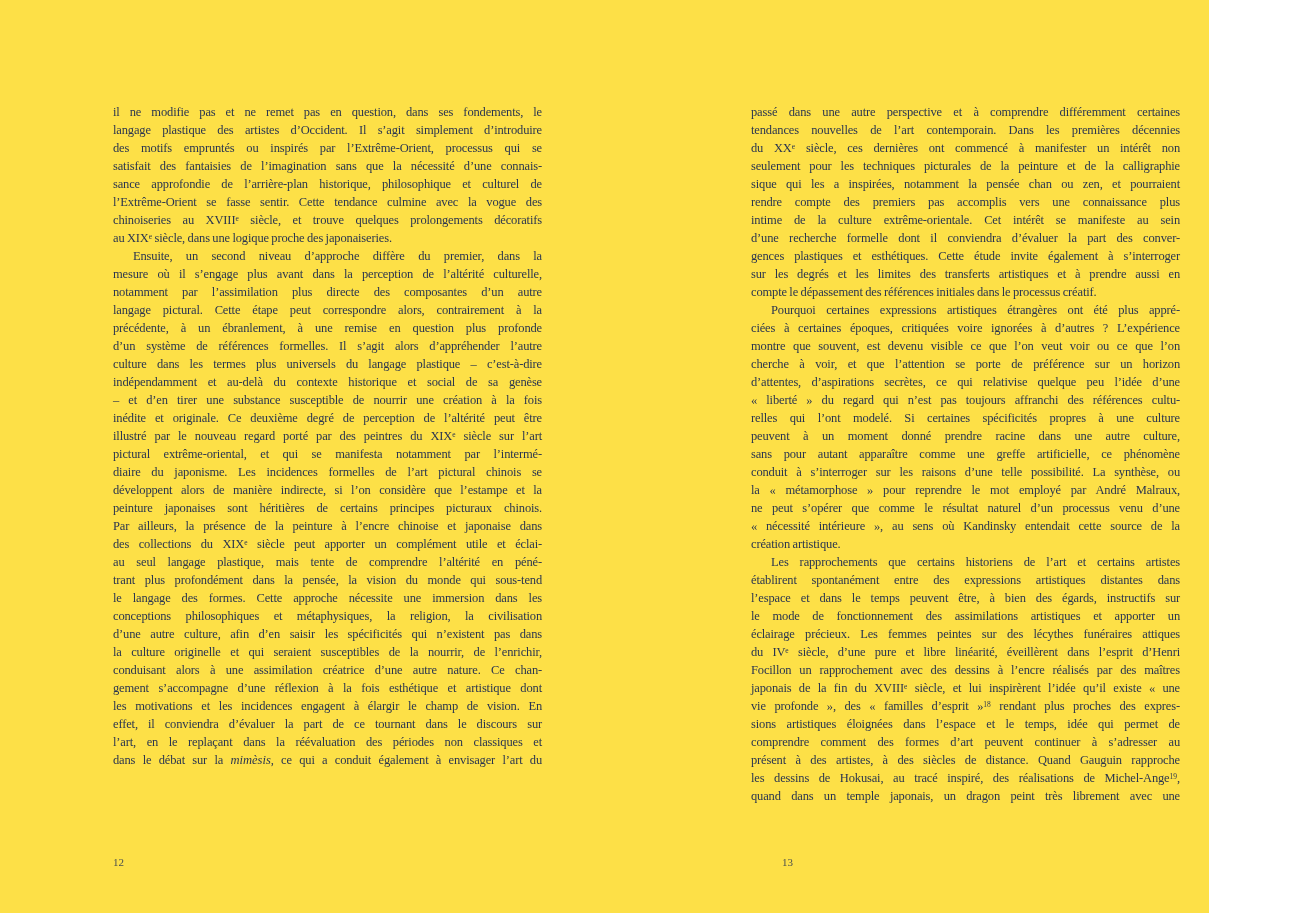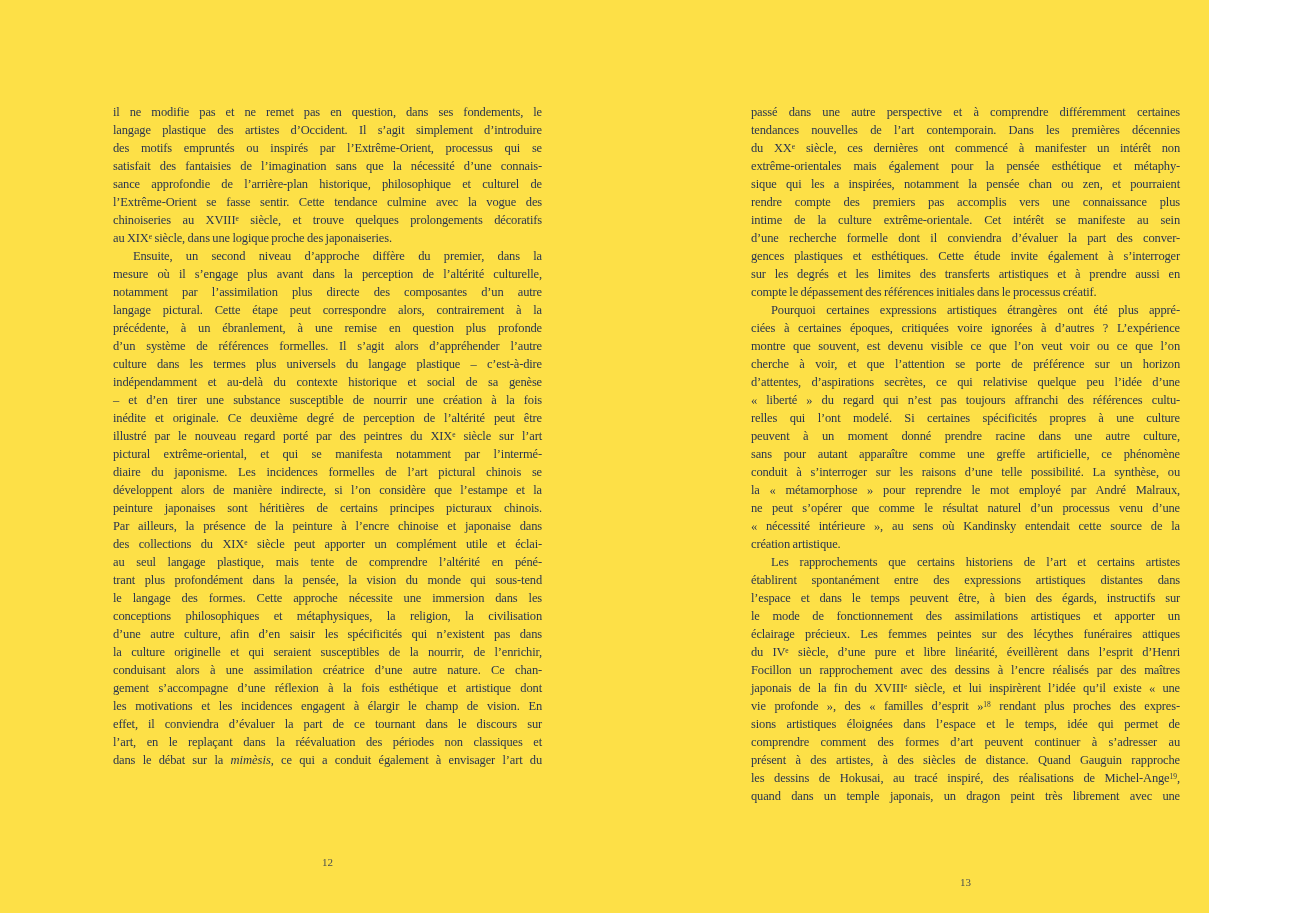--- a/index.html
+++ b/index.html
@@ -36,27 +36,27 @@
   .line sup {
     font-size: 0.6em;
     line-height: 0;
     vertical-align: 0.38em;
     letter-spacing: 0;
   }
   .folio {
     position: absolute;
     top: 856px;
     width: 429px;
-    text-align: center;
+    text-align: left;
     font-size: 11px;
     color: #2a3550;
     opacity: 0.85;
   }
   #folio-left  { left: 113px; }
-  #folio-right { left: 751px; margin-top: 20px; }
+  #folio-right { left: 782px; }
 </style>
 </head>
 <body>
 
 <div id="spread">
   <div id="col-left" class="page-column">
       <div class="line fill">il ne modifie pas et ne remet pas en question, dans ses fondements, le</div>
       <div class="line fill">langage plastique des artistes d’Occident. Il s’agit simplement d’introduire</div>
       <div class="line fill">des motifs empruntés ou inspirés par l’Extrême-Orient, processus qui se</div>
       <div class="line fill">satisfait des fantaisies de l’imagination sans que la nécessité d’une connais-</div>
@@ -91,21 +91,21 @@
       <div class="line fill">gement s’accompagne d’une réflexion à la fois esthétique et artistique dont</div>
       <div class="line fill">les motivations et les incidences engagent à élargir le champ de vision. En</div>
       <div class="line fill">effet, il conviendra d’évaluer la part de ce tournant dans le discours sur</div>
       <div class="line fill">l’art, en le replaçant dans la réévaluation des périodes non classiques et</div>
       <div class="line fill">dans le débat sur la <i>mimèsis</i>, ce qui a conduit également à envisager l’art du</div>
     </div>
   <div id="col-right" class="page-column">
       <div class="line fill">passé dans une autre perspective et à comprendre différemment certaines</div>
       <div class="line fill">tendances nouvelles de l’art contemporain. Dans les premières décennies</div>
       <div class="line fill">du XX<sup>e</sup> siècle, ces dernières ont commencé à manifester un intérêt non</div>
-      <div class="line fill">extrême-orientales mais également pour la pensée esthétique et métaphy-</div>
+      <div class="line fill">seulement pour les techniques picturales de la peinture et de la calligraphie</div>
       <div class="line fill">sique qui les a inspirées, notamment la pensée chan ou zen, et pourraient</div>
       <div class="line fill">rendre compte des premiers pas accomplis vers une connaissance plus</div>
       <div class="line fill">intime de la culture extrême-orientale. Cet intérêt se manifeste au sein</div>
       <div class="line fill">d’une recherche formelle dont il conviendra d’évaluer la part des conver-</div>
       <div class="line fill">gences plastiques et esthétiques. Cette étude invite également à s’interroger</div>
       <div class="line fill">sur les degrés et les limites des transferts artistiques et à prendre aussi en</div>
       <div class="line">compte le dépassement des références initiales dans le processus créatif.</div>
       <div class="line indent fill">Pourquoi certaines expressions artistiques étrangères ont été plus appré-</div>
       <div class="line fill">ciées à certaines époques, critiquées voire ignorées à d’autres ? L’expérience</div>
       <div class="line fill">montre que souvent, est devenu visible ce que l’on veut voir ou ce que l’on</div>

